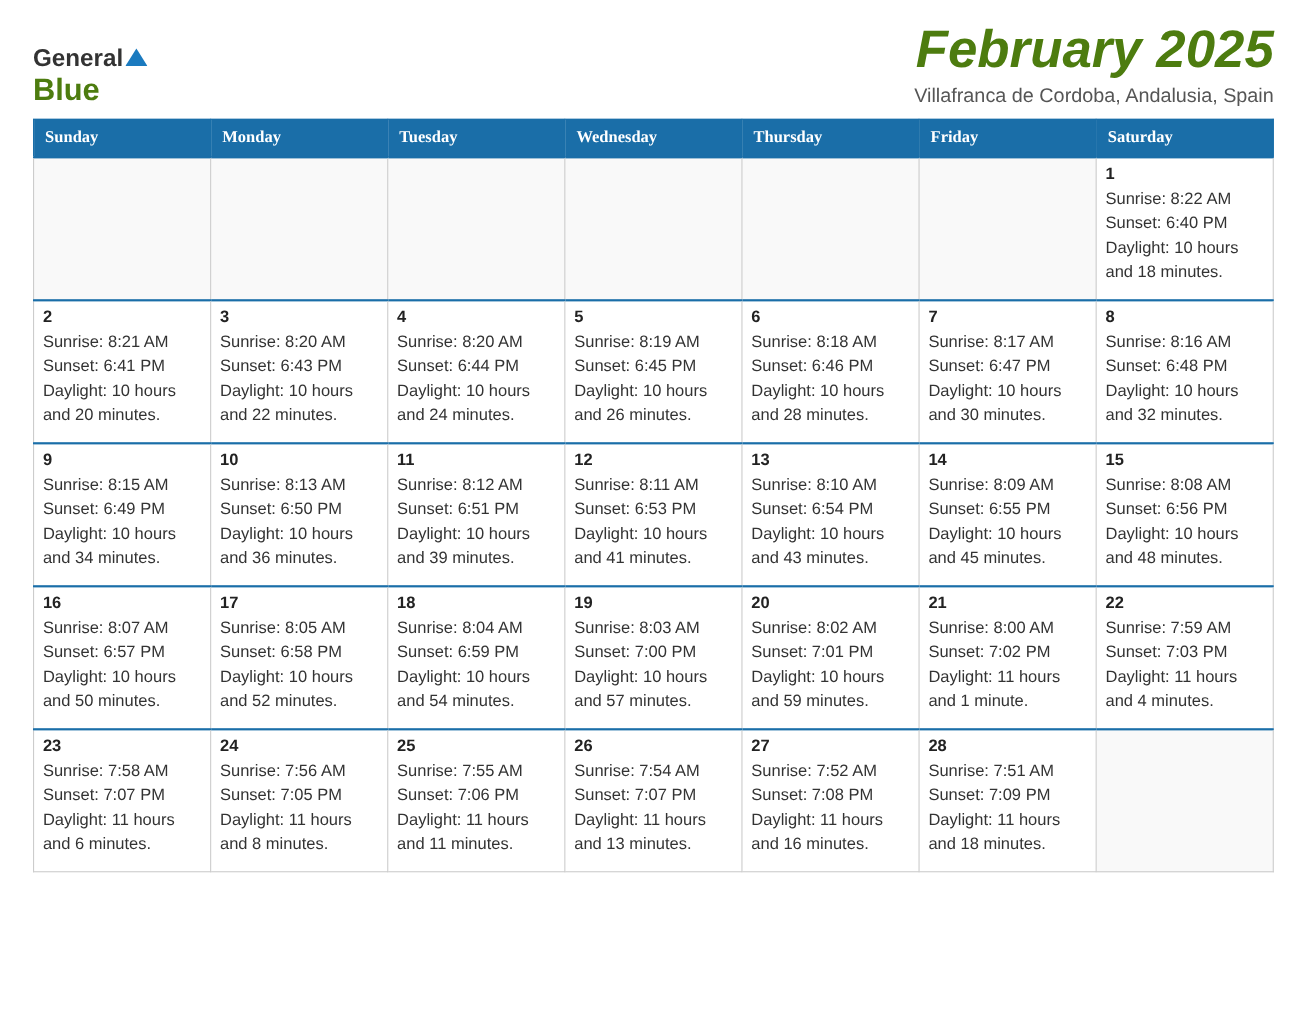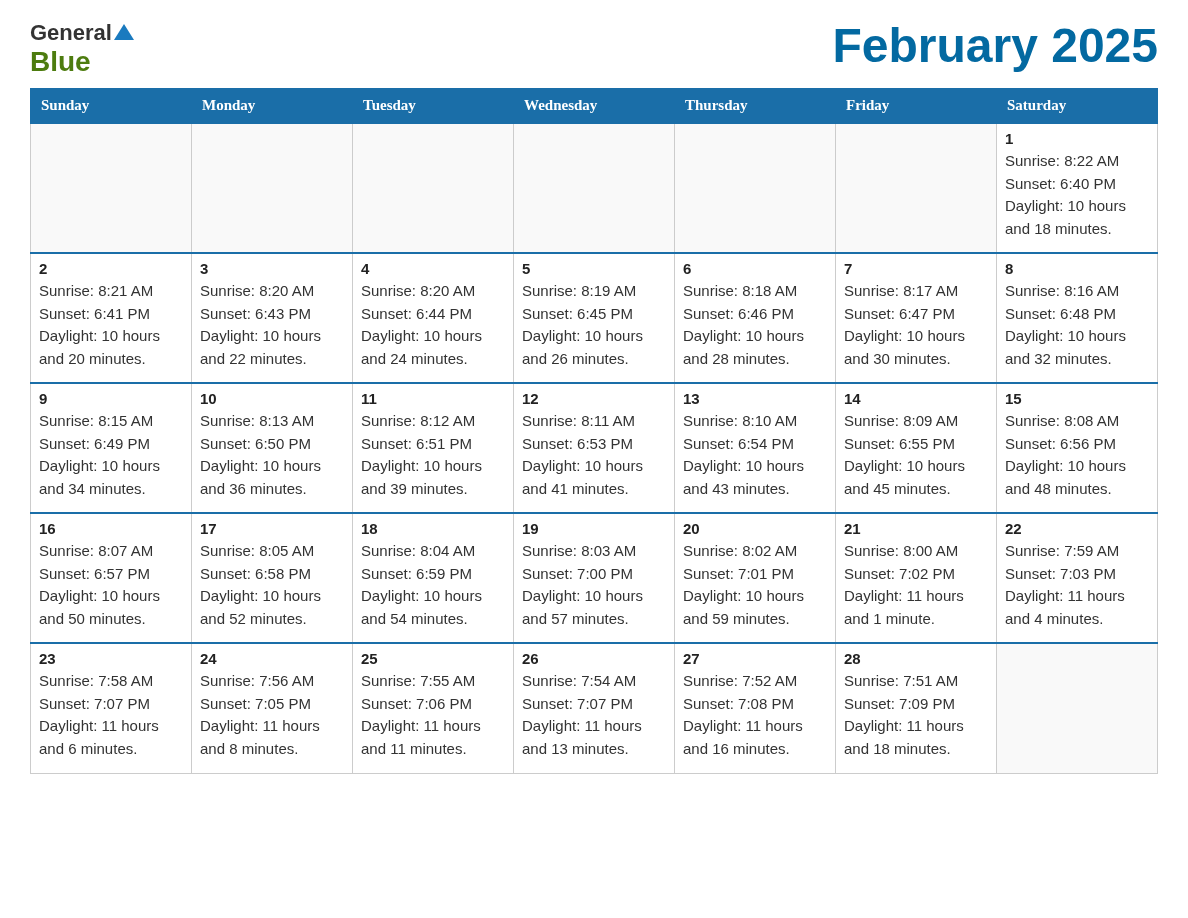--- a/index.html
+++ b/index.html
@@ -6,42 +6,43 @@
     body {
       font-family: Arial, Helvetica, sans-serif;
       background: #fff;
       padding: 20px 30px;
       width: 1188px;
       min-height: 918px;
     }
     .header {
       display: flex;
       justify-content: space-between;
-      align-items: flex-start;
+      align-items: flex-end;
       margin-bottom: 10px;
       gap: 26px;
     }
     .logo-text-general {
       font-size: 22px;
       font-weight: bold;
       color: #333;
     }
     .logo-text-blue {
       font-size: 28px;
       font-weight: bold;
       color: #4d7c0f;
     }
     .title-section {
       text-align: right;
     }
     .month-title {
       font-size: 48px;
       font-weight: bold;
-      color: #0369a1;
+      color: #4d7c0f;
       line-height: 1.1;
+      font-style: italic;
     }
     .location {
       font-size: 18px;
       color: #555;
       margin-top: 4px;
     }
     .calendar {
       width: 100%;
       border-collapse: collapse;
       margin-top: 10px;
@@ -100,20 +101,21 @@
       <svg width="20" height="20" viewBox="0 0 20 20" style="margin-left:2px; margin-top:-2px;">
         <polygon points="10,2 20,18 0,18" fill="#1a7abf"></polygon>
       </svg>
     </div>
     <div>
       <span class="logo-text-blue">Blue</span>
     </div>
   </div>
   <div class="title-section">
     <div class="month-title">February 2025</div>
+    <div class="location">Villafranca de Cordoba, Andalusia, Spain</div>
   </div>
 </div>
 
 <table class="calendar">
   <thead>
     <tr>
       <th>Sunday</th>
       <th>Monday</th>
       <th>Tuesday</th>
       <th>Wednesday</th>

